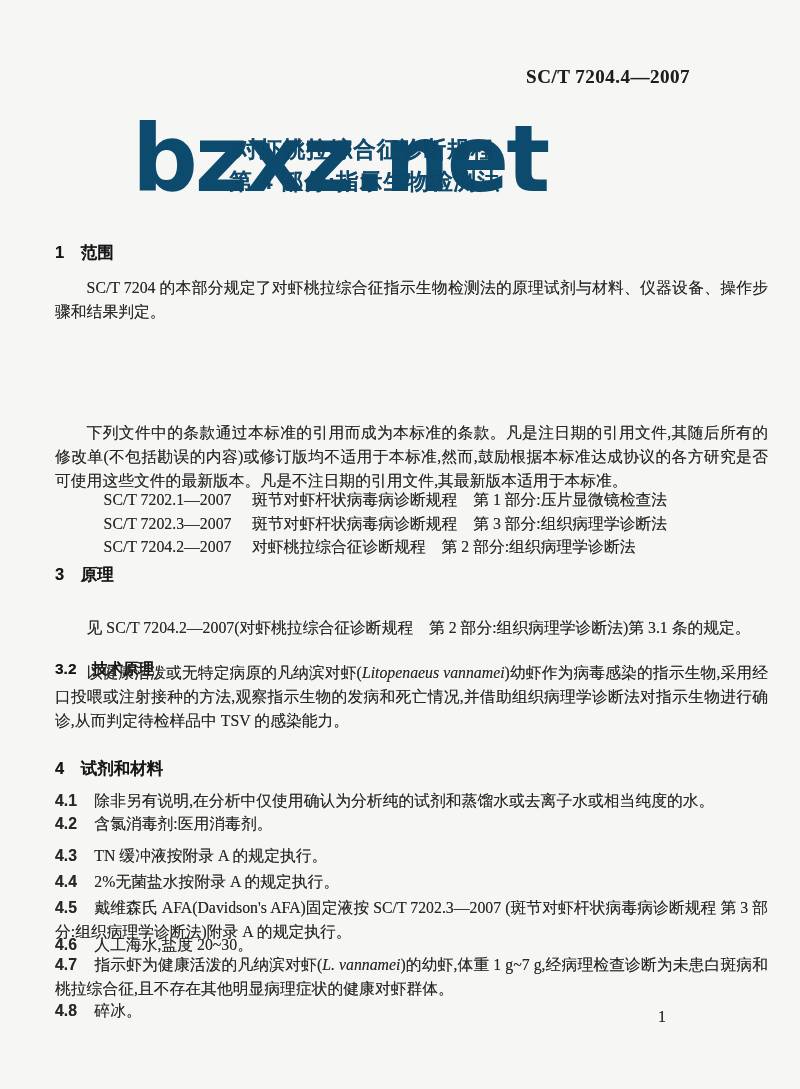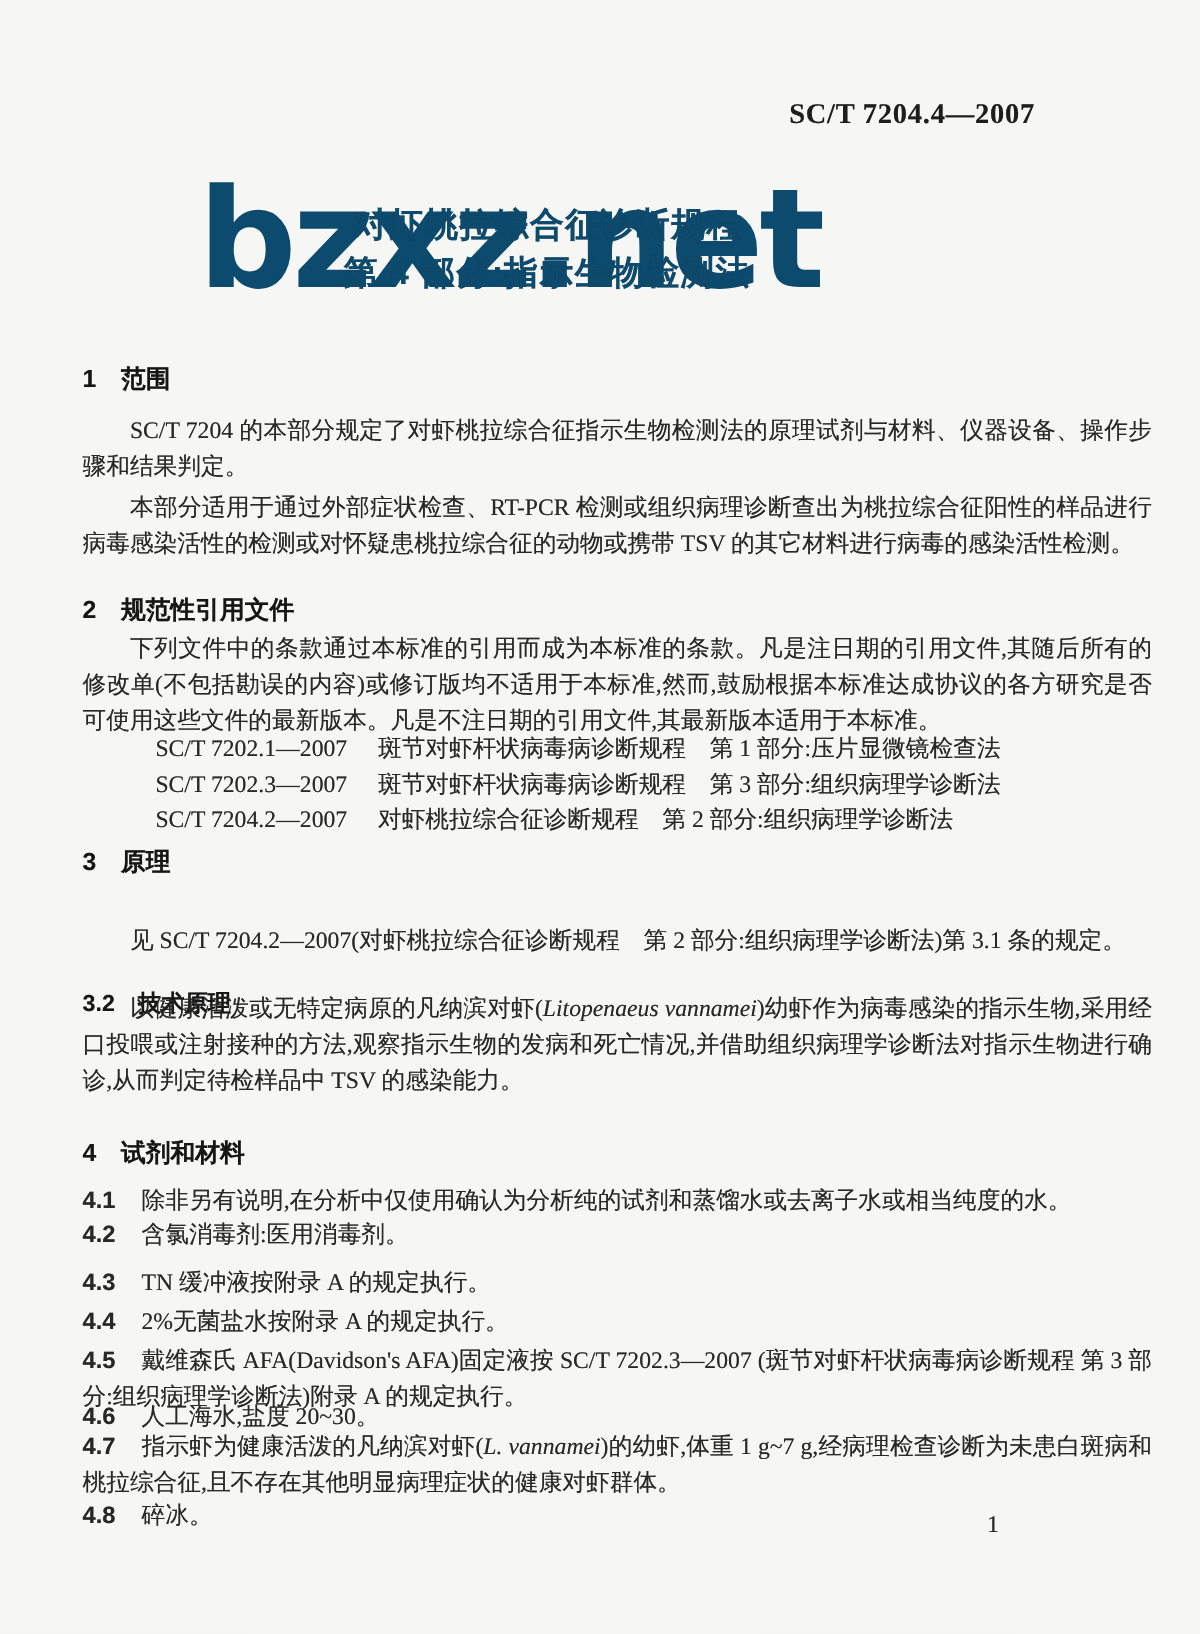--- a/index.html
+++ b/index.html
@@ -110,23 +110,21 @@
 
   <div class="watermark">bzxz.net</div>
 
   <div class="title-block">
     <div>对虾桃拉综合征诊断规程</div>
     <div>第 4 部分:指示生物检测法</div>
   </div>
 
   <h2 class="abs sec-heading" style="top:242px">1　范围</h2>
   <p class="abs body-p" style="top:276px">SC/T 7204 的本部分规定了对虾桃拉综合征指示生物检测法的原理试剂与材料、仪器设备、操作步骤和结果判定。</p>
-  <p class="abs body-p" style="top:327px">本部分适用于通过外部症状检查、RT-PCR 检测或组织病理诊断查出为桃拉综合征阳性的样品进行病毒感染活性的检测或对怀疑患桃拉综合征的动物或携带 TSV 的其它材料进行病毒的感染活性检测。</p>
 
-  <h2 class="abs sec-heading" style="top:396px">2　规范性引用文件</h2>
   <p class="abs body-p" style="top:421px">下列文件中的条款通过本标准的引用而成为本标准的条款。凡是注日期的引用文件,其随后所有的修改单(不包括勘误的内容)或修订版均不适用于本标准,然而,鼓励根据本标准达成协议的各方研究是否可使用这些文件的最新版本。凡是不注日期的引用文件,其最新版本适用于本标准。</p>
   <p class="abs ref-line" style="top:488px"><span class="ref-code">SC/T 7202.1—2007</span><span>斑节对虾杆状病毒病诊断规程　第 1 部分:压片显微镜检查法</span></p>
   <p class="abs ref-line" style="top:512px"><span class="ref-code">SC/T 7202.3—2007</span><span>斑节对虾杆状病毒病诊断规程　第 3 部分:组织病理学诊断法</span></p>
   <p class="abs ref-line" style="top:535px"><span class="ref-code">SC/T 7204.2—2007</span><span>对虾桃拉综合征诊断规程　第 2 部分:组织病理学诊断法</span></p>
 
   <h2 class="abs sec-heading" style="top:564px">3　原理</h2>
   <p class="abs body-p" style="top:616px">见 SC/T 7204.2—2007(对虾桃拉综合征诊断规程　第 2 部分:组织病理学诊断法)第 3.1 条的规定。</p>
   <h3 class="abs sub-heading" style="top:659px">3.2　技术原理</h3>
   <p class="abs body-p" style="top:661px"><span>以健康活泼或无特定病原的凡纳滨对虾(</span><i class="lat">Litopenaeus vannamei</i><span>)幼虾作为病毒感染的指示生物,采用经口投喂或注射接种的方法,观察指示生物的发病和死亡情况,并借助组织病理学诊断法对指示生物进行确诊,从而判定待检样品中 TSV 的感染能力。</span></p>
 

